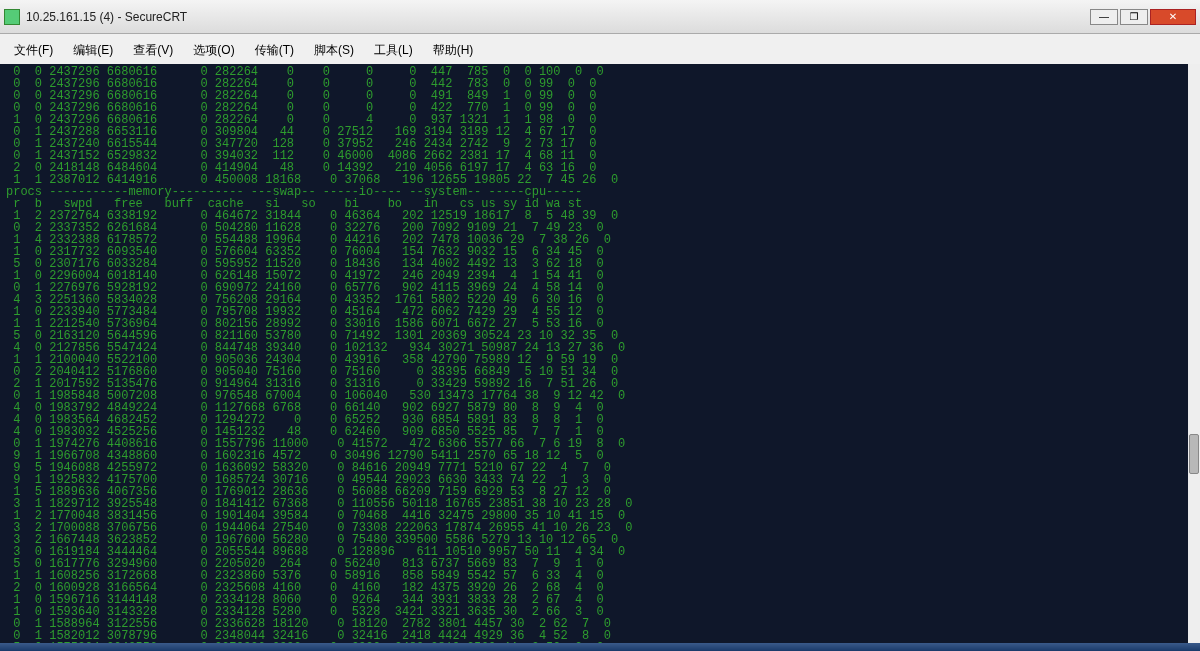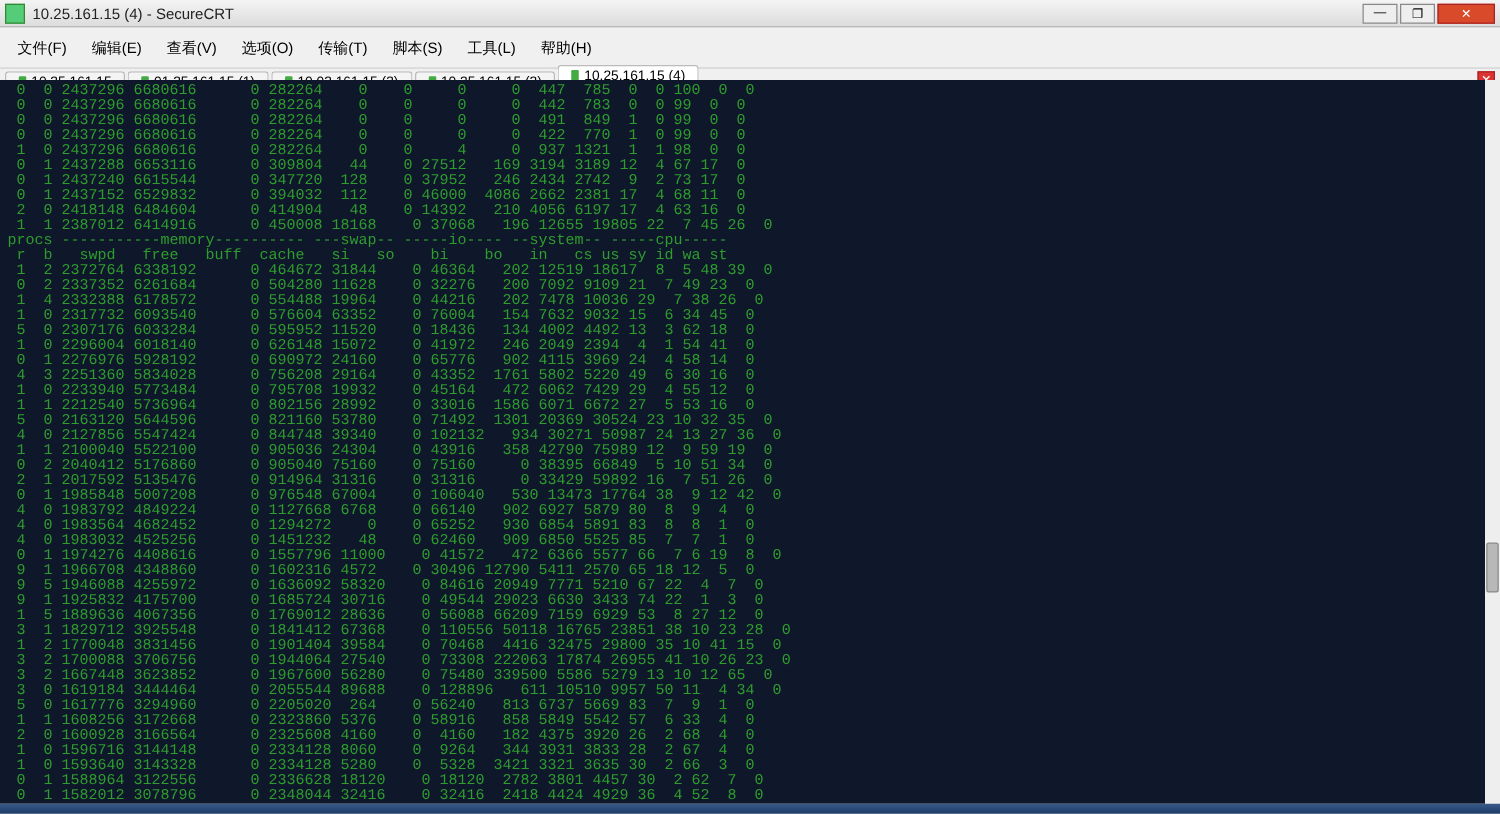--- a/index.html
+++ b/index.html
@@ -1,17 +1,17 @@
 <!DOCTYPE html>
 <html><head>
 <meta charset="utf-8">
 <style>
   * { margin:0; padding:0; box-sizing:border-box; }
   body { font-family: "Segoe UI", Tahoma, sans-serif; font-size:12px; background:#e8e8e8; width:1200px; height:651px; overflow:hidden; position:relative; }
-  .titlebar { height:22px; background:linear-gradient(#f4f4f4,#dcdcdc); display:flex; align-items:center; padding:0 4px; border-bottom:1px solid #aaa; }
+  .titlebar { height:34px; background:linear-gradient(#f4f4f4,#dcdcdc); display:flex; align-items:center; padding:0 4px; border-bottom:1px solid #aaa; }
   .titlebar .icon { width:16px; height:16px; background:#5c7; border:1px solid #383; margin-right:6px; }
   .titlebar .title { flex:1; font-size:12px; color:#222; }
   .winbtns { display:flex; gap:2px; }
   .winbtn { width:28px; height:16px; border:1px solid #888; background:#eee; display:flex; align-items:center; justify-content:center; font-size:10px; }
   .winbtn.close { background:#d84a2a; color:#fff; border-color:#a22; width:46px; }
   .menubar { height:22px; background:#f0f0f0; display:flex; align-items:center; padding:16px 4px; border-bottom:1px solid #ccc; font-size:12px; }
   .menubar .menu { padding:2px 10px; cursor:default; }
   .tabbar { height:20px; background:#f0f0f0; display:flex; align-items:flex-end; padding:0 4px; border-bottom:1px solid #999; position:relative;}
   .tab { padding:2px 10px; background:#f4f4f4; border:1px solid #bbb; border-bottom:none; margin-right:2px; font-size:11px; display:flex; align-items:center; gap:4px; cursor:default; border-radius:3px 3px 0 0; }
   .tab.active { background:#fff; font-weight:normal; border-bottom:6px solid #22c55e; position:relative; top:1px; }

